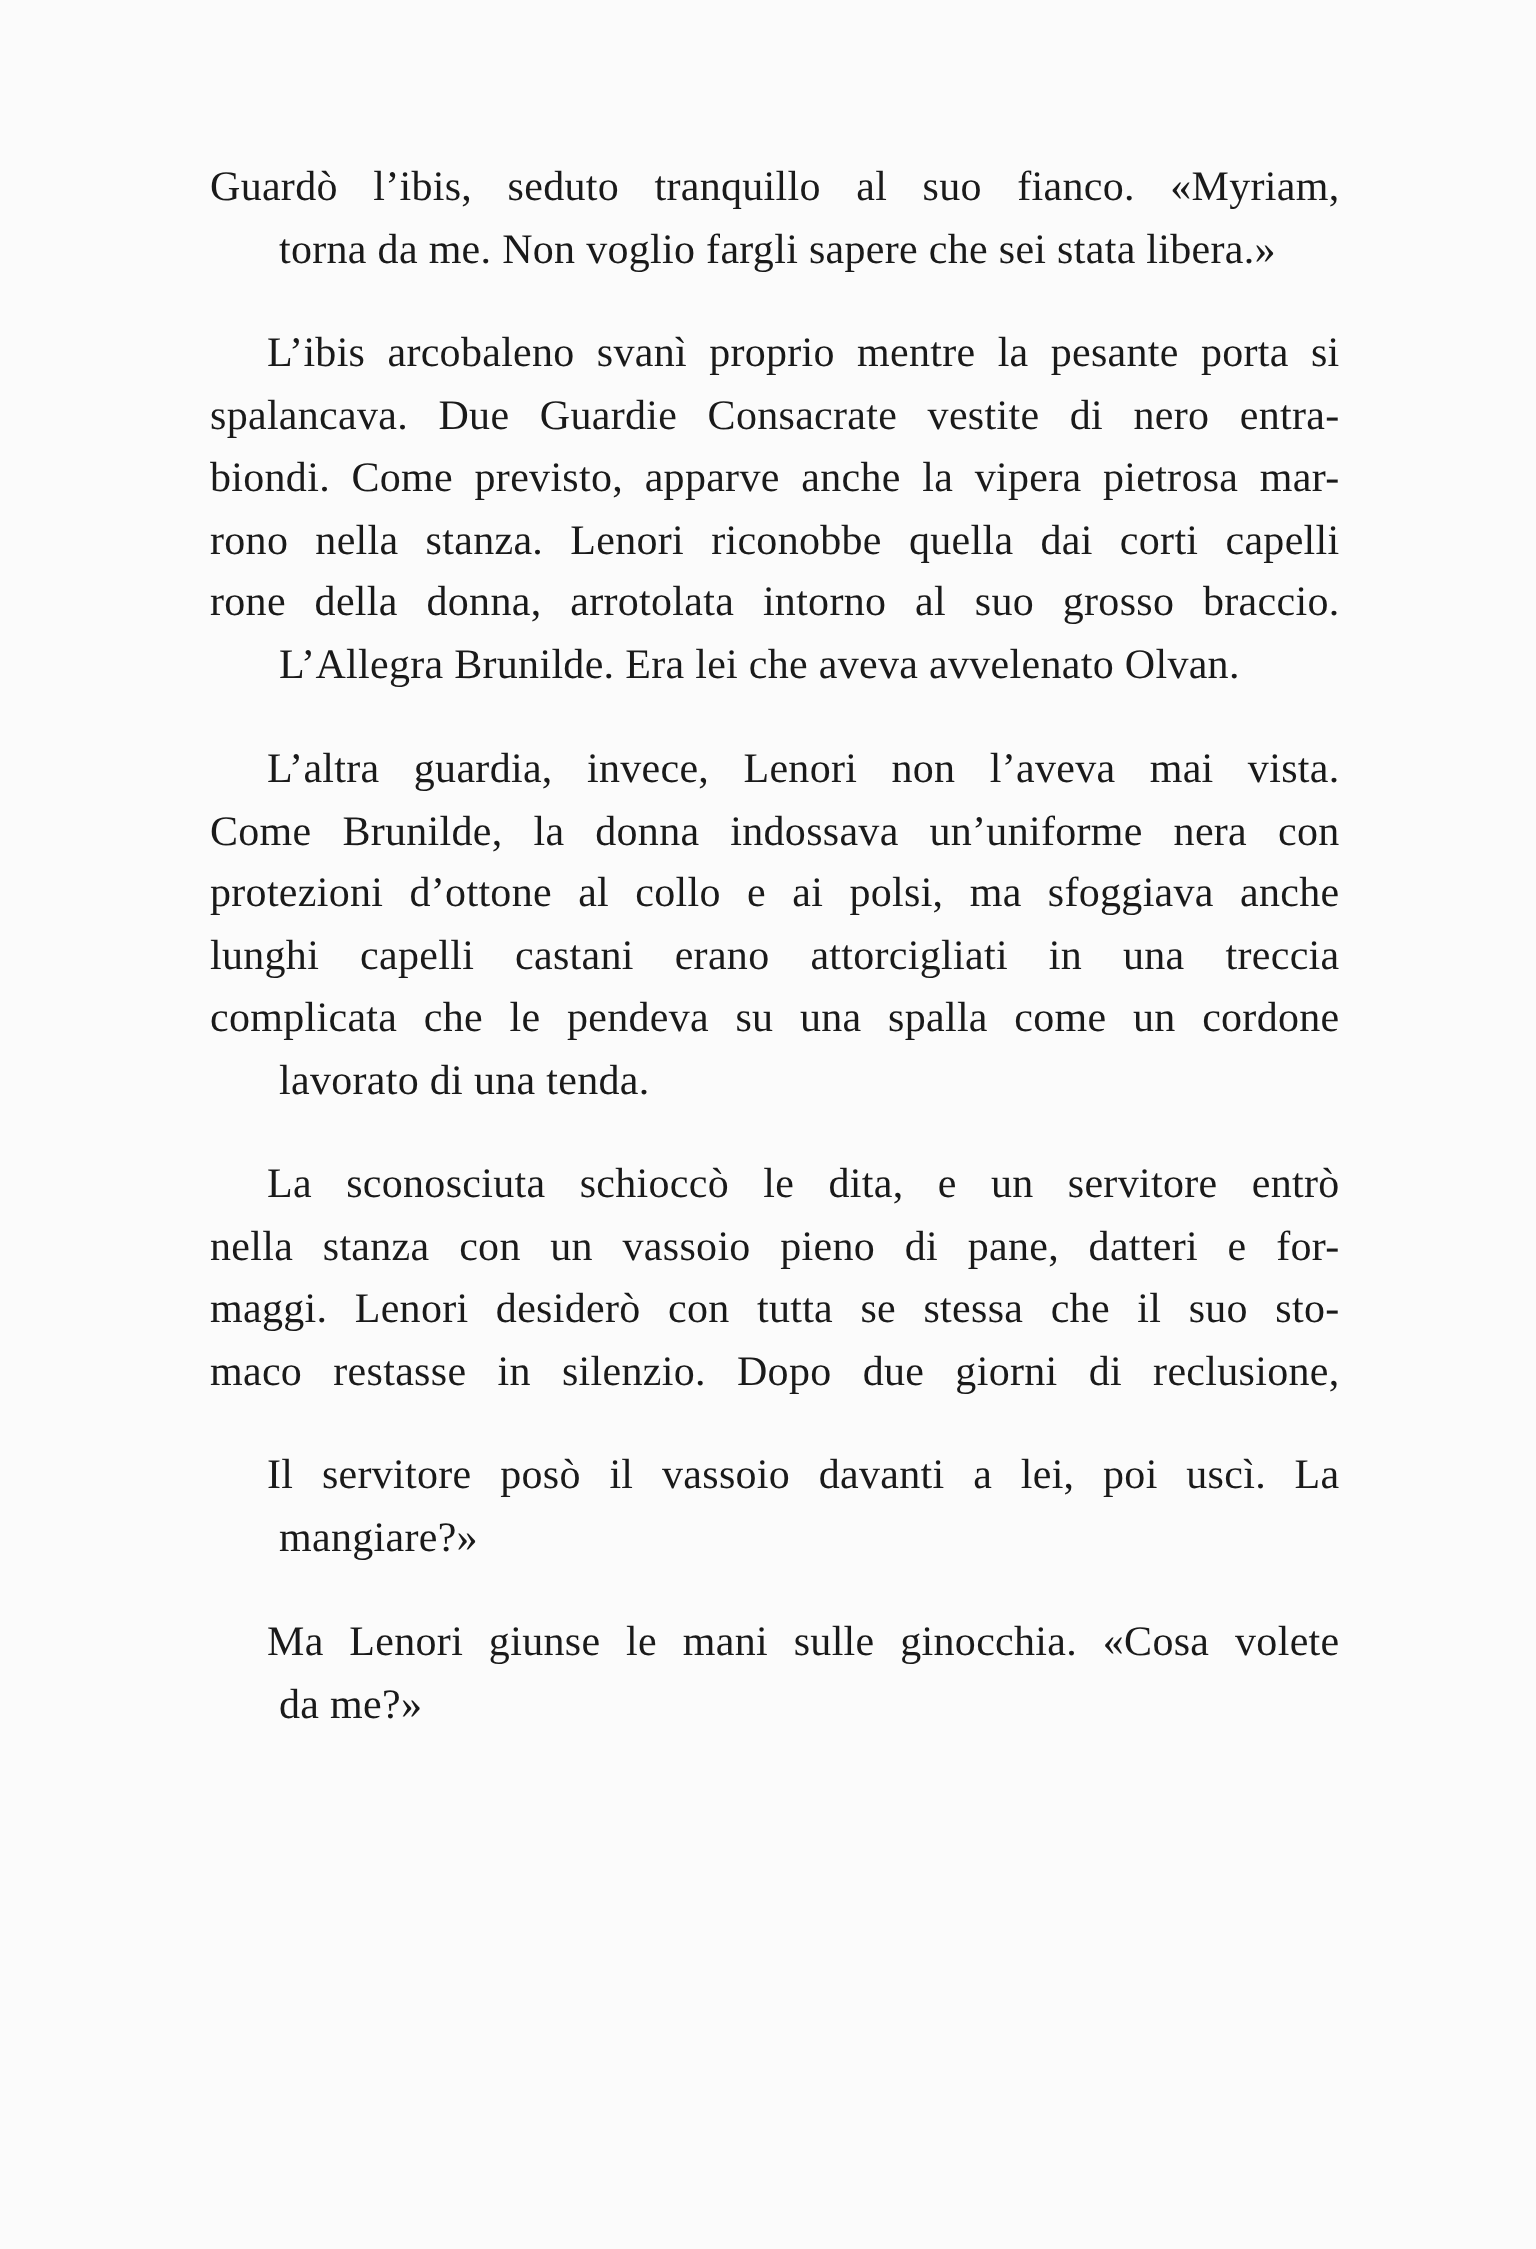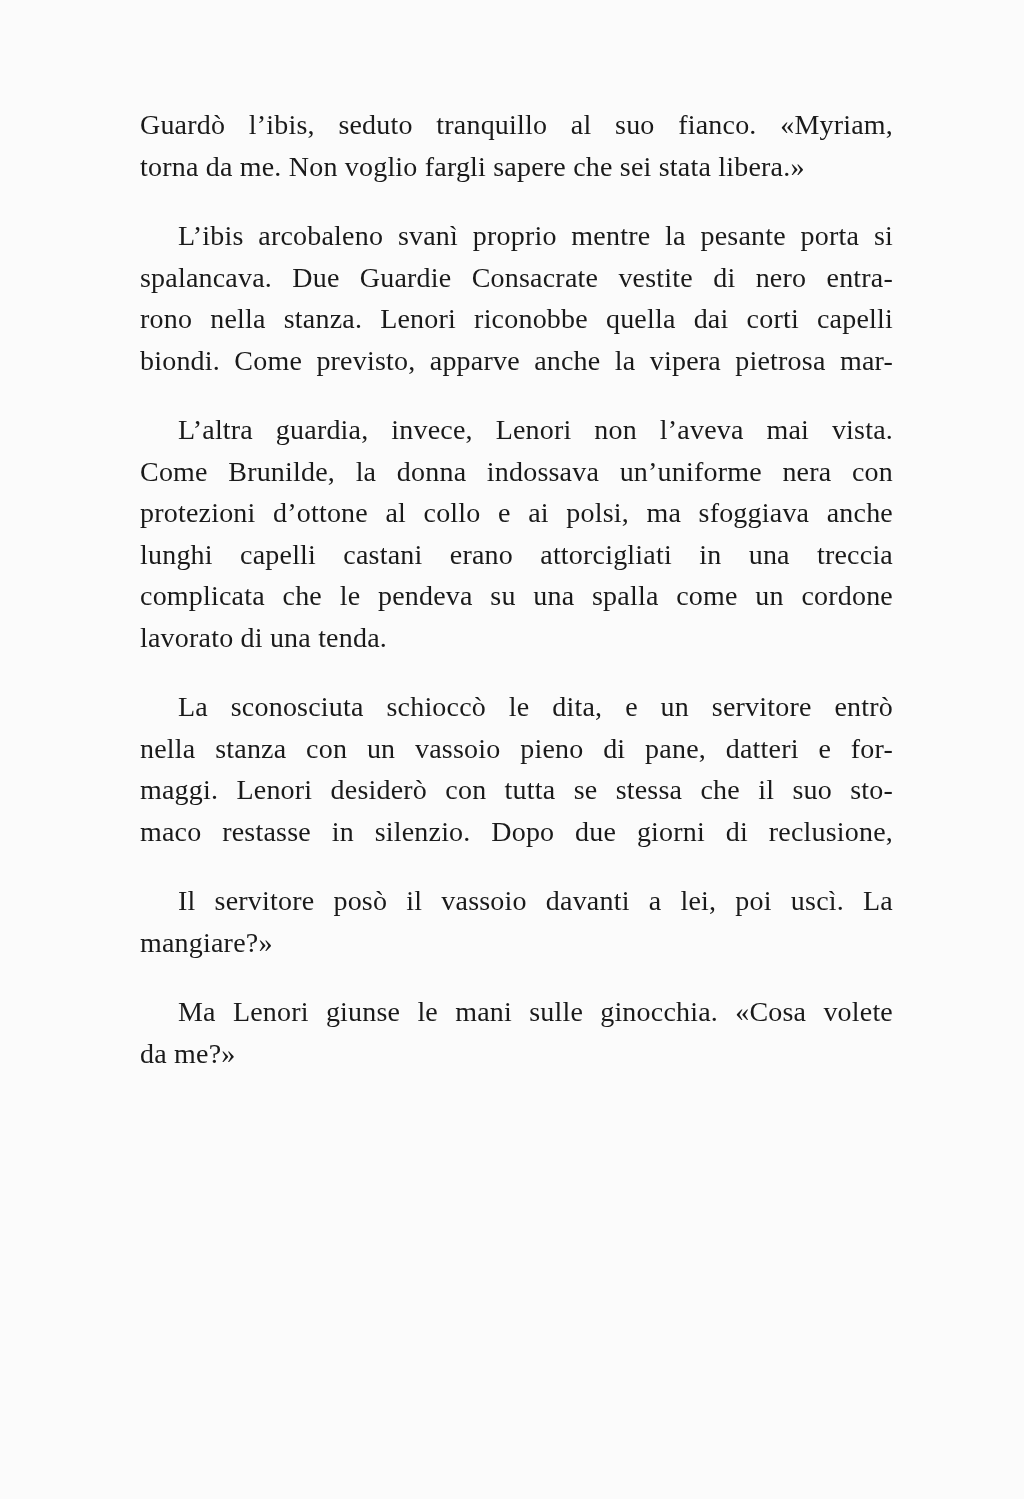--- a/index.html
+++ b/index.html
@@ -31,20 +31,21 @@
     padding: 0;
   }
   .line {
     text-align: justify;
     text-align-last: justify;
     -moz-text-align-last: justify;
     white-space: normal;
   }
   .line.last {
     text-align-last: left;
+    margin-left: 46px;
     -moz-text-align-last: left;
   }
   .line.first-indent {
     text-indent: 38px;
     margin-top: 28px;
   }
   .page-number {
     position: absolute;
     left: 62px;
     top: 1424px;
@@ -57,22 +58,24 @@
 
 <div class="book-page" style="background: rgb(251, 251, 251); color: rgb(26, 26, 26);">
   <div class="text-block">
       <div class="paragraph">
         <div class="line">Guardò l’ibis, seduto tranquillo al suo fianco. «Myriam,</div>
         <div class="line last">torna da me. Non voglio fargli sapere che sei stata libera.»</div>
       </div>
       <div class="paragraph">
         <div class="line first-indent">L’ibis arcobaleno svanì proprio mentre la pesante porta si</div>
         <div class="line">spalancava. Due Guardie Consacrate vestite di nero entra-</div>
+        <div class="line">biondi. Come previsto, apparve anche la vipera pietrosa mar-</div>
         <div class="line">rono nella stanza. Lenori riconobbe quella dai corti capelli</div>
-        <div class="line">biondi. Come previsto, apparve anche la vipera pietrosa mar-</div>
+        <div class="line">rone della donna, arrotolata intorno al suo grosso braccio.</div>
+        <div class="line last">L’Allegra Brunilde. Era lei che aveva avvelenato Olvan.</div>
       </div>
       <div class="paragraph">
         <div class="line first-indent">L’altra guardia, invece, Lenori non l’aveva mai vista.</div>
         <div class="line">Come Brunilde, la donna indossava un’uniforme nera con</div>
         <div class="line">protezioni d’ottone al collo e ai polsi, ma sfoggiava anche</div>
         <div class="line">lunghi capelli castani erano attorcigliati in una treccia</div>
         <div class="line">complicata che le pendeva su una spalla come un cordone</div>
         <div class="line last">lavorato di una tenda.</div>
       </div>
       <div class="paragraph">

